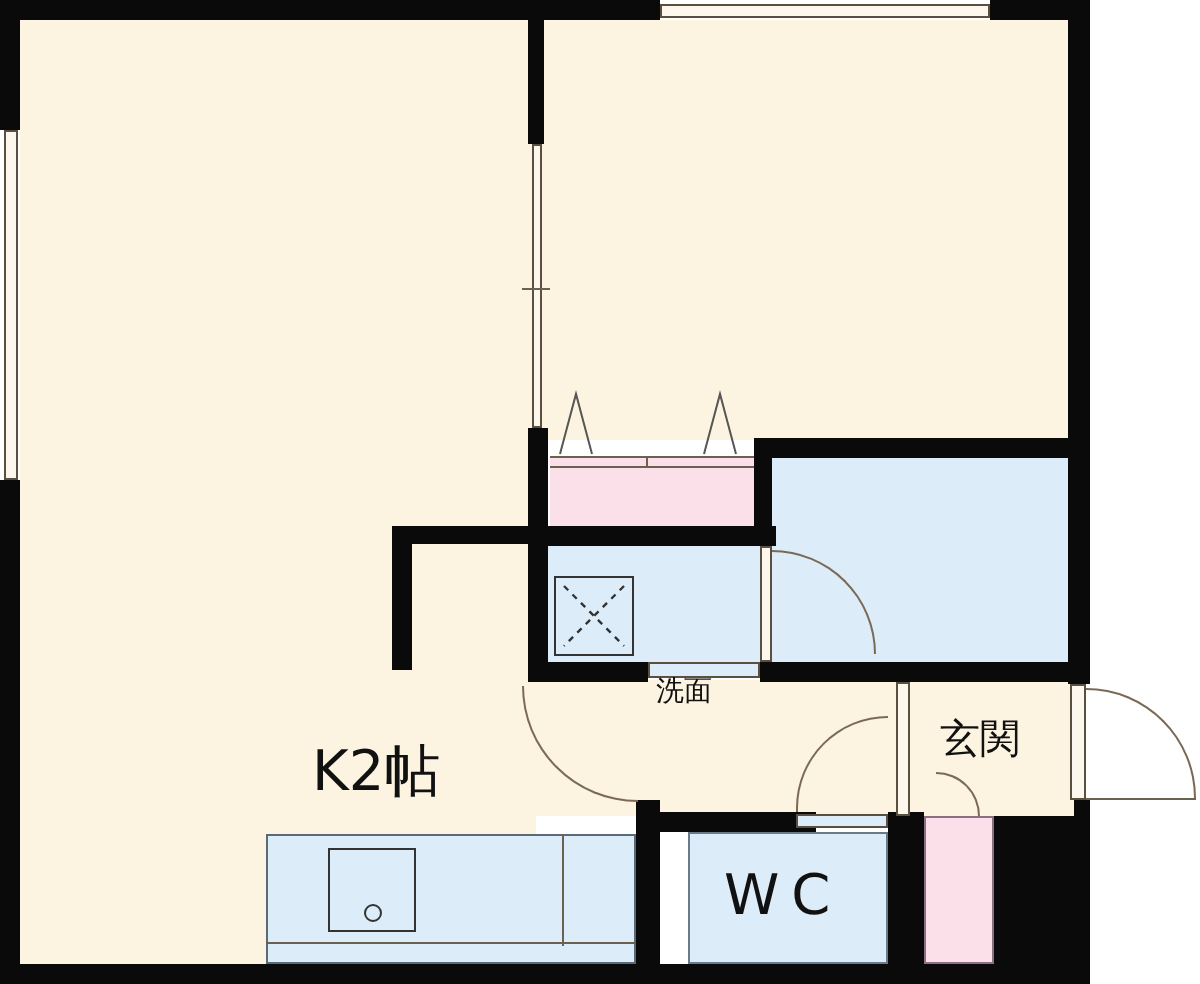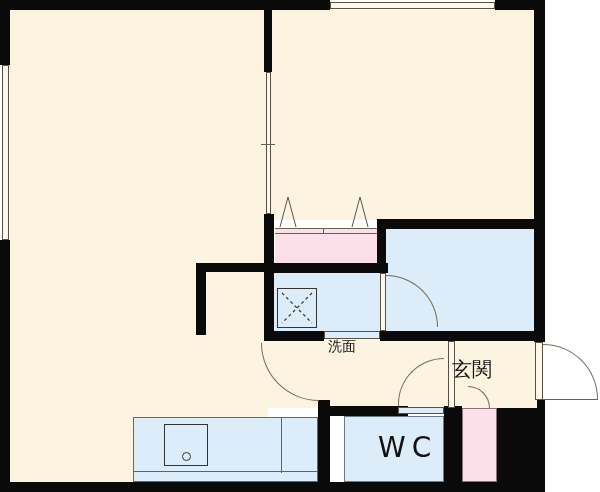--- a/index.html
+++ b/index.html
@@ -83,17 +83,18 @@
   <div class="door" style="left:386px;top:275px;width:52px;height:52px;border-left:none;border-bottom:none;border-radius:0 52px 0 0;"></div>
   <div class="door" style="left:468px;top:386px;width:22px;height:22px;border-left:none;border-bottom:none;border-radius:0 22px 0 0;"></div>
   <div class="door" style="left:543px;top:344px;width:55px;height:56px;border-left:none;border-bottom:none;border-radius:0 56px 0 0;"></div>
   <div class="thin" style="left:543px;top:399px;width:55px;height:1px;"></div>
 
   <svg class="abs" style="left:274px;top:193px;" width="110" height="36">
     <polyline points="6,34 14,4 22,34" fill="none" stroke="#555" stroke-width="1"></polyline>
     <polyline points="78,34 86,4 94,34" fill="none" stroke="#555" stroke-width="1"></polyline>
   </svg>
 
+  <div class="label" style="left:156px;top:372px;font-size:28px;">K2帖</div>
   <div class="label" style="left:328px;top:291px;font-size:14px;margin-top:48px;">洗面</div>
-  <div class="label" style="left:452px;top:359px;font-size:20px;">玄関</div>
-  <div class="label" style="left:378px;top:434px;font-size:28px;letter-spacing:6px;">WC</div>
+  <div class="label" style="left:470px;top:359px;font-size:20px;">玄関</div>
+  <div class="label" style="left:362px;top:434px;font-size:28px;letter-spacing:6px;">WC</div>
 
 </div>
 
 </body></html>

